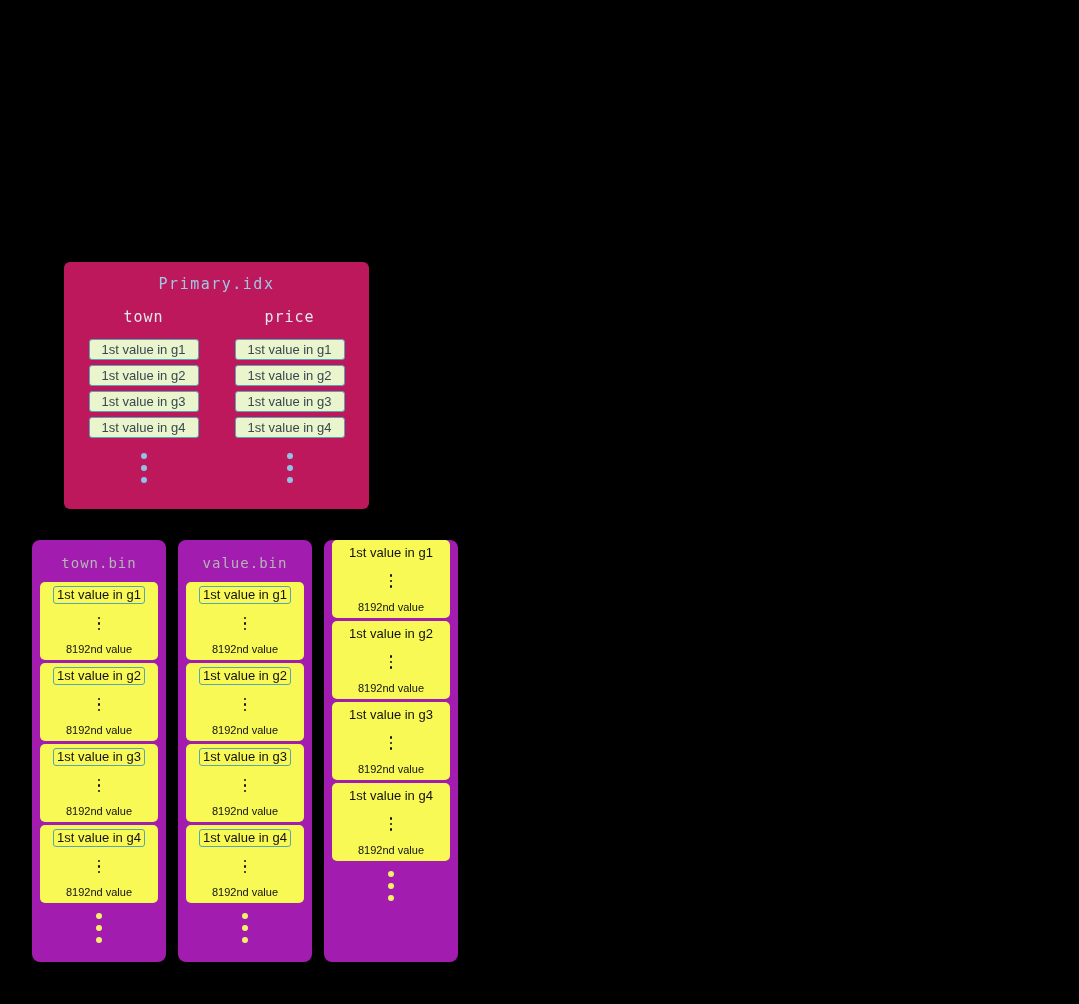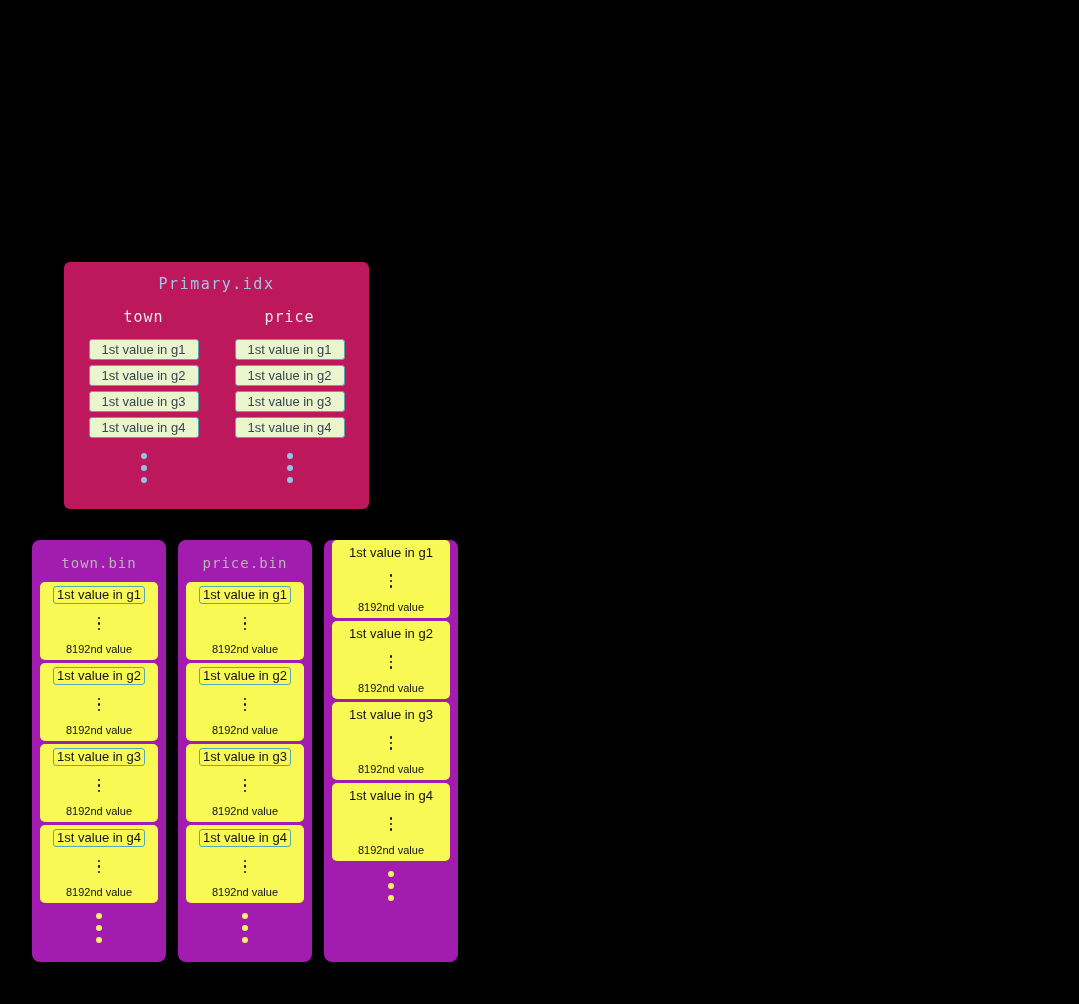--- a/index.html
+++ b/index.html
@@ -161,21 +161,21 @@
       </div>
 
       <div class="ellipsis yellow">
           <i></i>
           <i></i>
           <i></i>
         </div>
     </div>
 
     <div class="bin">
-      <div class="bin-title">price.bin</div>
+      <div class="bin-title">value.bin</div>
 
       <div class="granule">
         <div class="gfirst boxed">1st value in g1</div>
         <div class="gdots">
             <i></i>
             <i></i>
             <i></i>
           </div>
         <div class="glast">8192nd value</div>
       </div>

